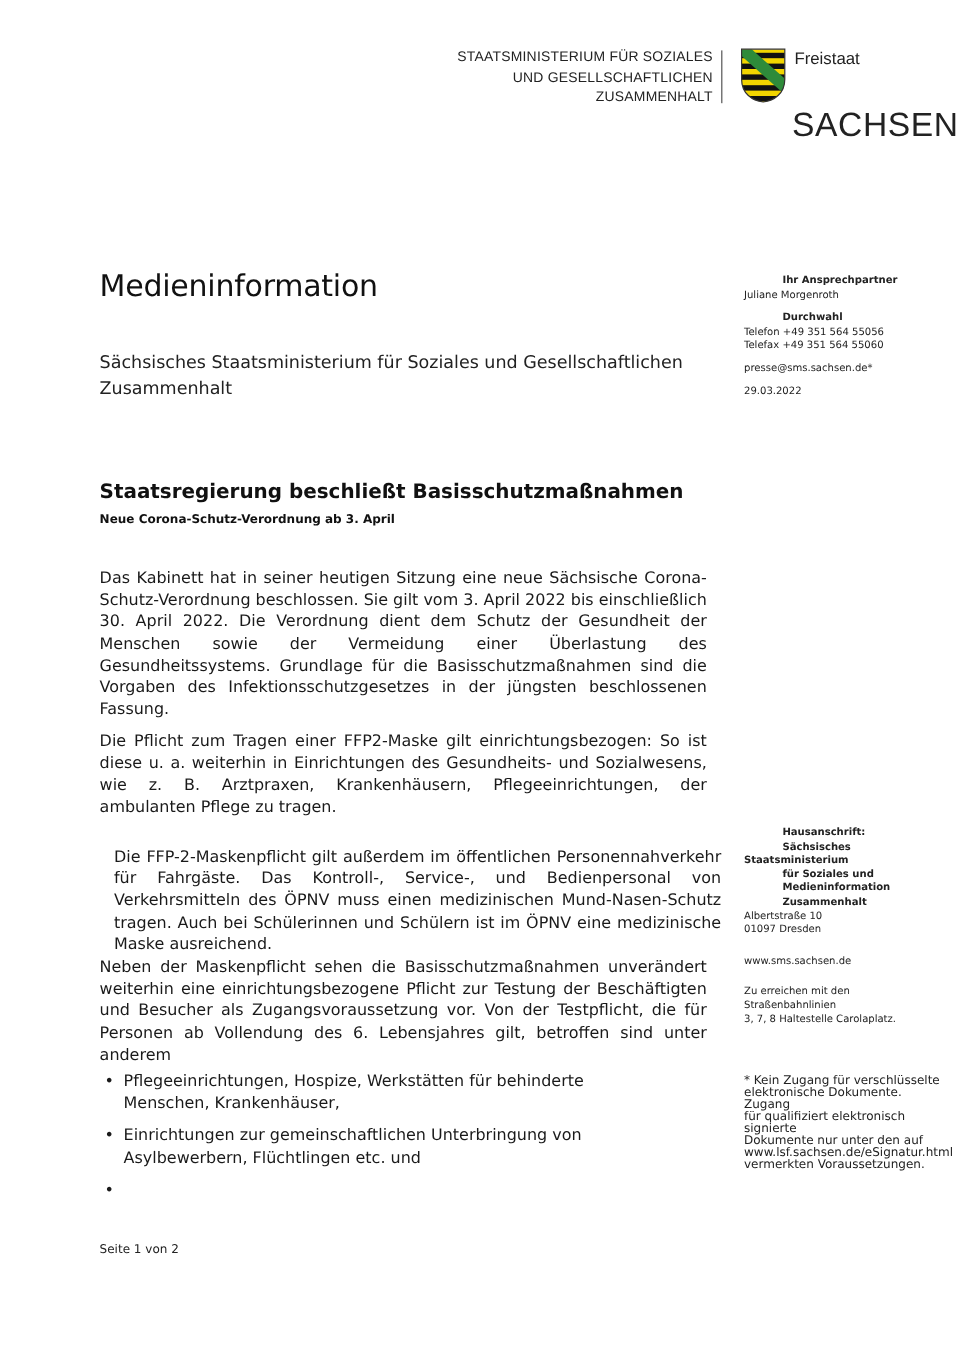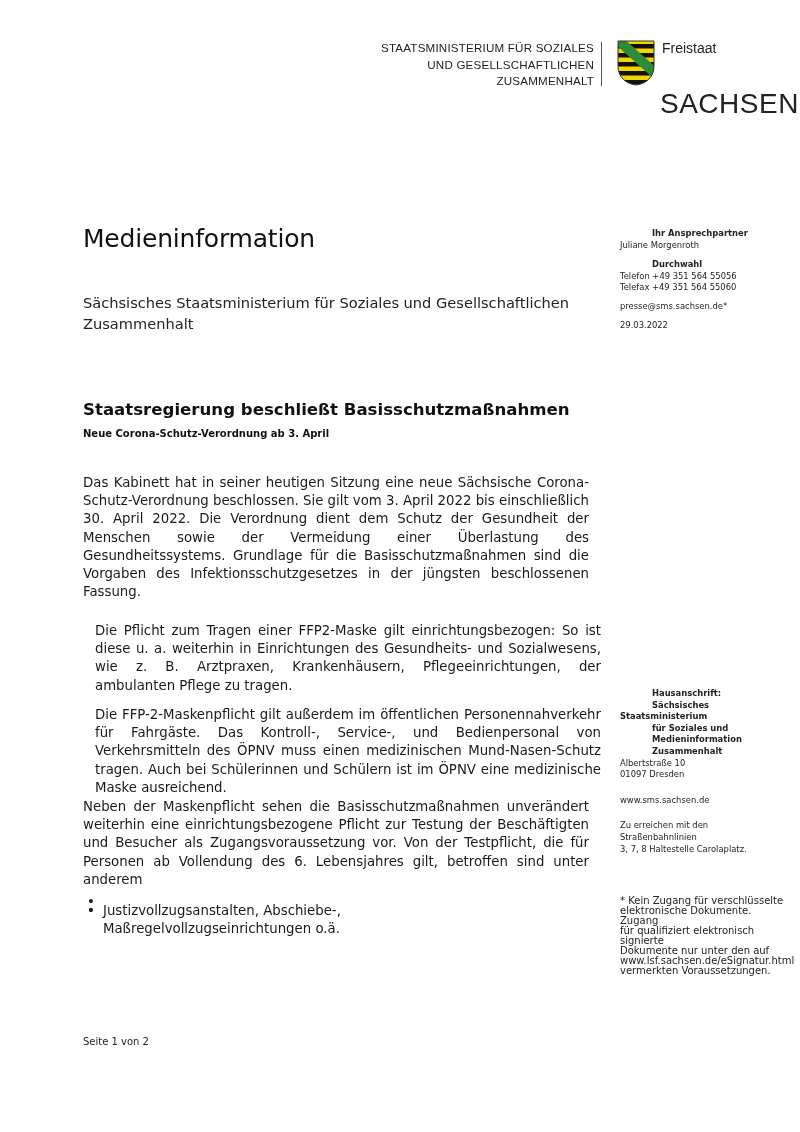--- a/index.html
+++ b/index.html
@@ -103,23 +103,23 @@
   <div>für qualifiziert elektronisch signierte</div>
   <div>Dokumente nur unter den auf</div>
   <div>www.lsf.sachsen.de/eSignatur.html</div>
   <div>vermerkten Voraussetzungen.</div>
 </div>
 
 <div class="abs headline">Staatsregierung beschließt Basisschutzmaßnahmen</div>
 <div class="abs subheadline">Neue Corona-Schutz-Verordnung ab 3. April</div>
 
 <p class="abs body-text" style="top:474px; margin:0;">Das Kabinett hat in seiner heutigen Sitzung eine neue Sächsische Corona-Schutz-Verordnung beschlossen. Sie gilt vom 3. April 2022 bis einschließlich 30. April 2022. Die Verordnung dient dem Schutz der Gesundheit der Menschen sowie der Vermeidung einer Überlastung des Gesundheitssystems. Grundlage für die Basisschutzmaßnahmen sind die Vorgaben des Infektionsschutzgesetzes in der jüngsten beschlossenen Fassung.</p>
-<p class="abs body-text" style="top:610px; margin:12px;">Die Pflicht zum Tragen einer FFP2-Maske gilt einrichtungsbezogen: So ist diese u. a. weiterhin in Einrichtungen des Gesundheits- und Sozialwesens, wie z. B. Arztpraxen, Krankenhäusern, Pflegeeinrichtungen, der ambulanten Pflege zu tragen.</p>
+<p class="abs body-text" style="top:610px; margin:0;">Die Pflicht zum Tragen einer FFP2-Maske gilt einrichtungsbezogen: So ist diese u. a. weiterhin in Einrichtungen des Gesundheits- und Sozialwesens, wie z. B. Arztpraxen, Krankenhäusern, Pflegeeinrichtungen, der ambulanten Pflege zu tragen.</p>
 <p class="abs body-text" style="top:694px; margin:12px;">Die FFP-2-Maskenpflicht gilt außerdem im öffentlichen Personennahverkehr für Fahrgäste. Das Kontroll-, Service-, und Bedienpersonal von Verkehrsmitteln des ÖPNV muss einen medizinischen Mund-Nasen-Schutz tragen. Auch bei Schülerinnen und Schülern ist im ÖPNV eine medizinische Maske ausreichend.</p>
 <p class="abs body-text" style="top:798px; margin:0;">Neben der Maskenpflicht sehen die Basisschutzmaßnahmen unverändert weiterhin eine einrichtungsbezogene Pflicht zur Testung der Beschäftigten und Besucher als Zugangsvoraussetzung vor. Von der Testpflicht, die für Personen ab Vollendung des 6. Lebensjahres gilt, betroffen sind unter anderem</p>
 
 <ul class="abs bullets">
+  <li><span class="dot">•</span><span>Pflegeeinrichtungen, Hospize, Werkstätten für behinderte Menschen, Krankenhäuser,</span></li>
+  <li><span class="dot">•</span><span>Einrichtungen zur gemeinschaftlichen Unterbringung von Asylbewerbern, Flüchtlingen etc. und</span></li>
   <li><span class="dot">•</span></li>
-  <li><span class="dot">•</span></li>
-  <li><span class="dot">•</span><span>Justizvollzugsanstalten, Abschiebe-, Maßregelvollzugseinrichtungen o.ä.</span></li>
 </ul>
 
 <div class="abs footer-page">Seite 1 von 2</div>
 
 </body></html>

